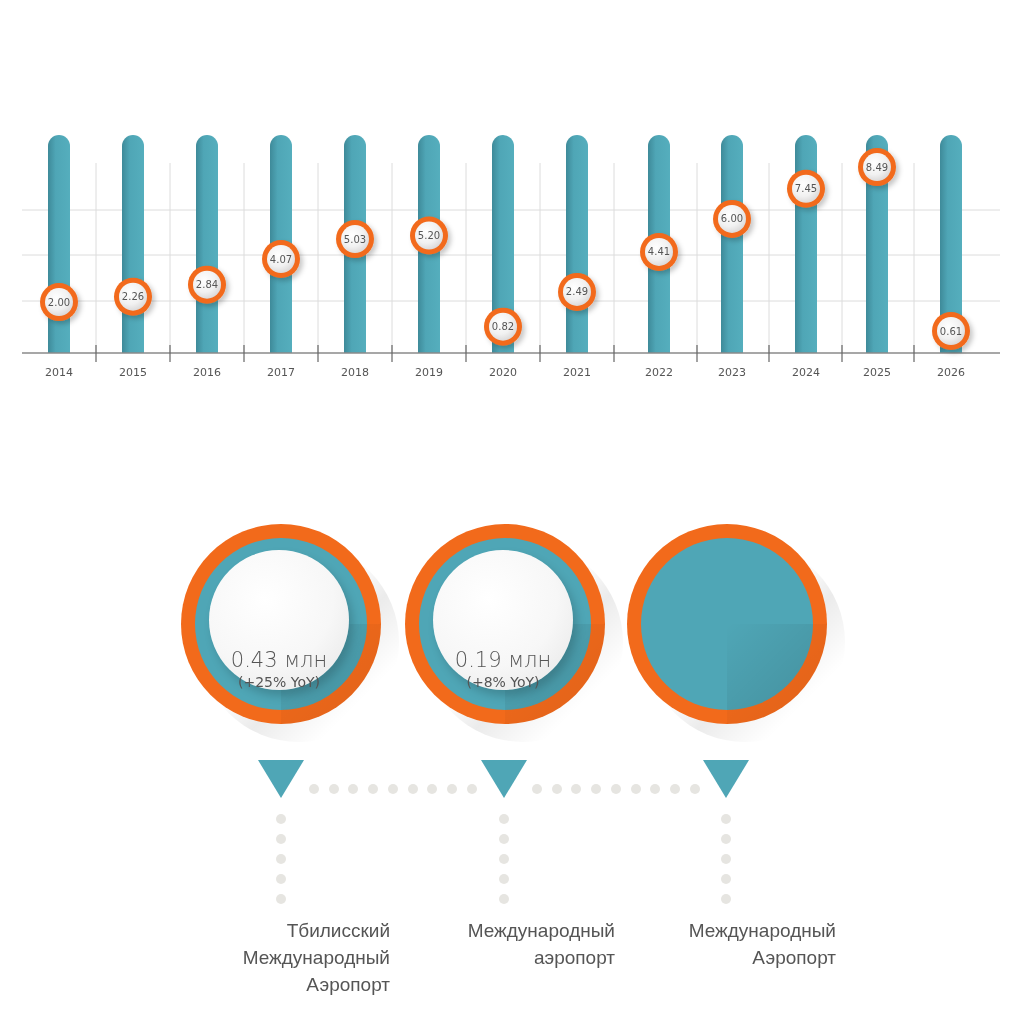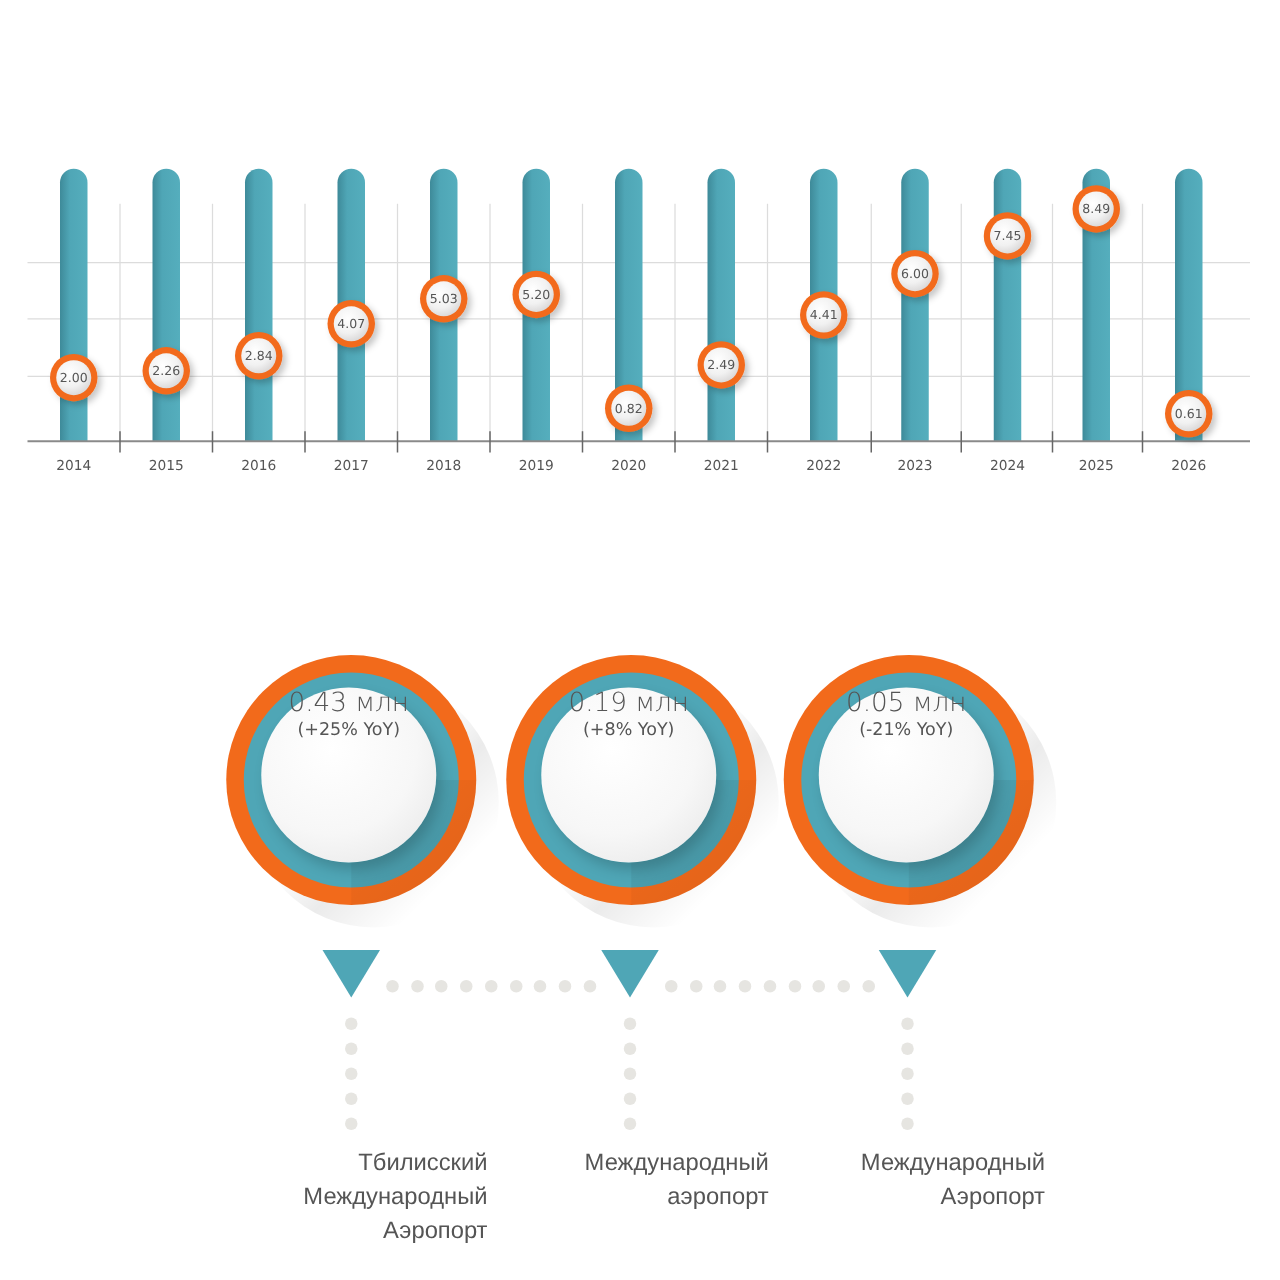--- a/index.html
+++ b/index.html
@@ -18,21 +18,21 @@
   .stat .ring-orange::after { content:""; position:absolute; left:50%; top:50%; width:200px; height:200px;
                        background:linear-gradient(135deg, rgba(0,0,0,0) 0%, rgba(0,0,0,0.15) 100%);
                        transform:rotate(0deg); transform-origin:0 0; }
   .stat .ring-teal { position:absolute; left:14px; top:14px; width:172px; height:172px; border-radius:50%;
                      background:#4fa6b6; overflow:hidden; }
   .stat .ring-teal::after { content:""; position:absolute; left:50%; top:50%; width:172px; height:172px;
                      background:linear-gradient(135deg, rgba(0,0,0,0) 0%, rgba(0,0,0,0.25) 100%); }
   .stat .face { position:absolute; left:28px; top:26px; width:140px; height:140px; border-radius:50%;
                 background:radial-gradient(circle at 40% 35%, #ffffff 0%, #f7f7f7 55%, #e4e4e4 100%);
                 box-shadow: 4px 6px 10px rgba(0,0,0,0.18);
-                display:flex; flex-direction:column; align-items:center; justify-content:flex-start; }
+                display:flex; flex-direction:column; align-items:center; justify-content:flex-end; }
   .stat .main { font-size:21px; color:#555; font-family:"DejaVu Sans", sans-serif; font-weight:300; }
   .stat .sub  { font-size:14px; color:#555; font-family:"DejaVu Sans", sans-serif; margin-top:2px; }
 
   .tri { position:absolute; width:0; height:0; border-left:23px solid transparent; border-right:23px solid transparent;
          border-top:38px solid #4fa6b6; }
   .dot { position:absolute; width:10px; height:10px; border-radius:50%; background:#e6e5e1; }
   .airport { position:absolute; width:220px; text-align:right; color:#555; font-size:19px; line-height:27px;
              font-family:"Liberation Sans", sans-serif; }
 </style>
 </head>
@@ -200,24 +200,20 @@
   <div class="ring-teal"></div>
   <div class="face">
     <div class="main">0.19 млн</div>
     <div class="sub">(+8% YoY)</div>
   </div>
 </div>
 <div class="stat" style="left:627px; top:524px;">
   <div class="shadow"></div>
   <div class="ring-orange"></div>
   <div class="ring-teal"></div>
-  <div class="face">
-    <div class="main">0.05 млн</div>
-    <div class="sub">(-21% YoY)</div>
-  </div>
 </div>
 
 <div class="tri" style="left:258px; top:760px;"></div>
 <div class="tri" style="left:481px; top:760px;"></div>
 <div class="tri" style="left:703px; top:760px;"></div>
 
 <div id="dots">
     <div class="dot" style="left: 309px; top: 784px;"></div>
     <div class="dot" style="left: 328.7px; top: 784px;"></div>
     <div class="dot" style="left: 348.4px; top: 784px;"></div>

